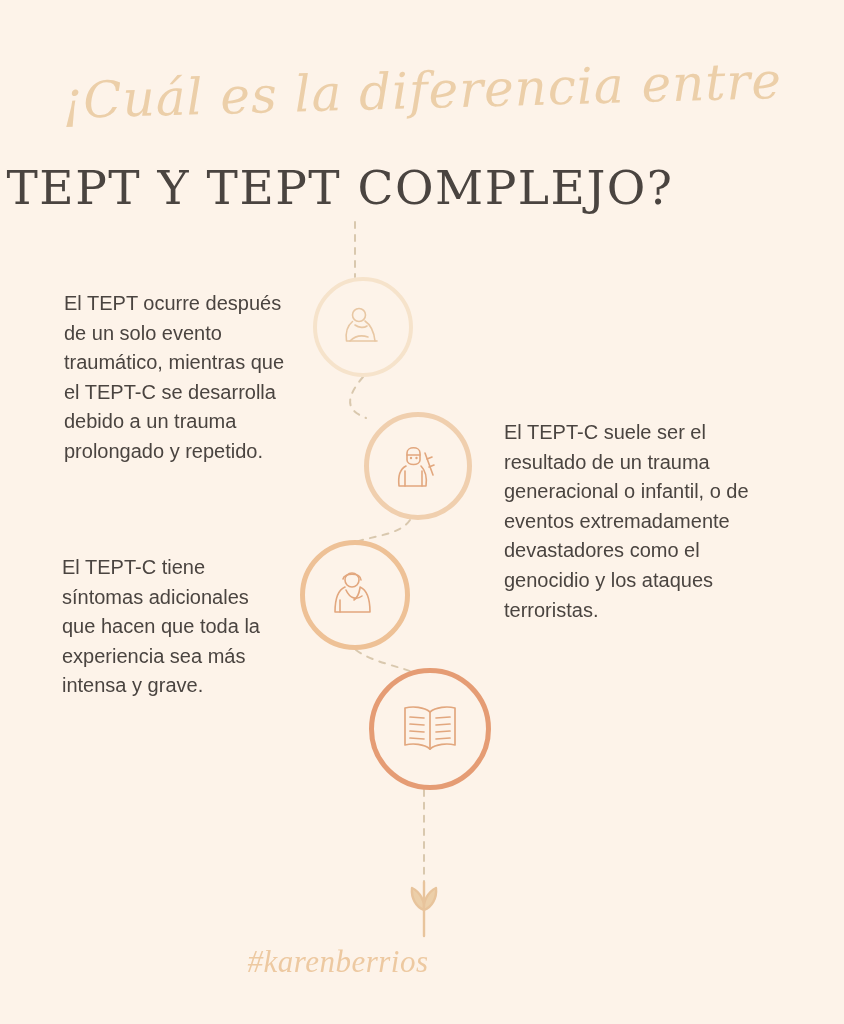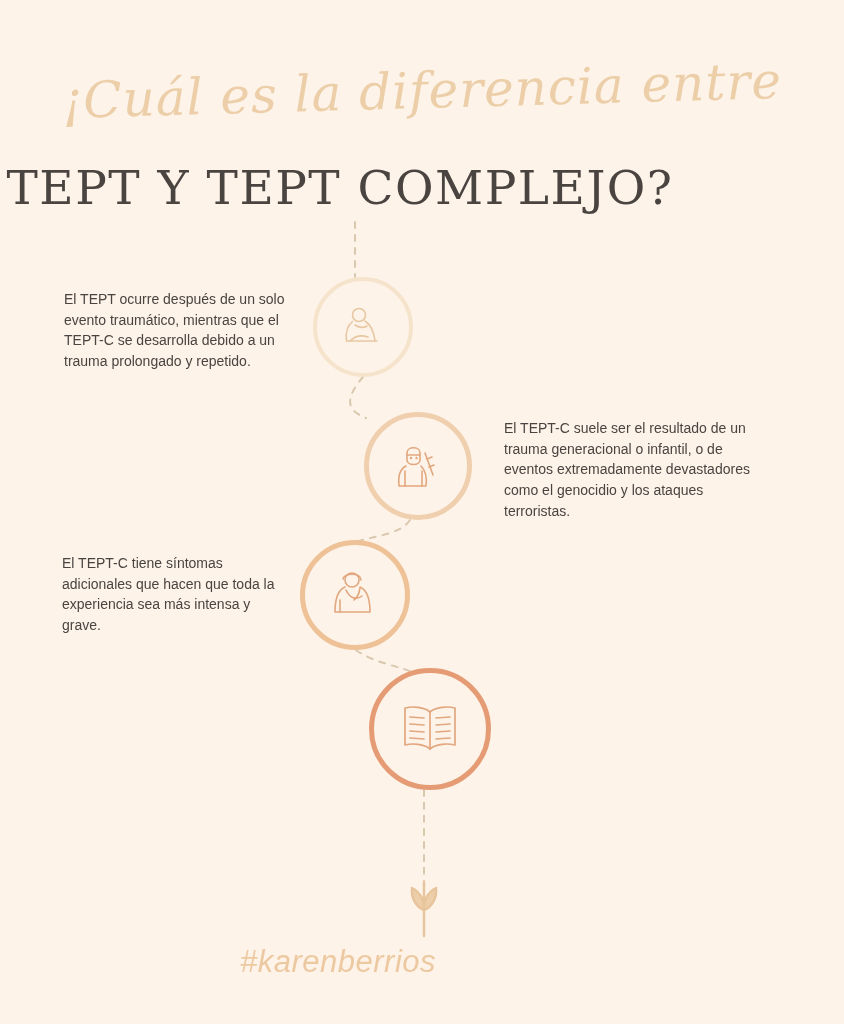--- a/index.html
+++ b/index.html
@@ -75,21 +75,21 @@
   .node-2 { width: 108px; height: 108px; left: 364px; top: 412px; border: 5px solid #f0cfae; }
   .node-3 { width: 110px; height: 110px; left: 300px; top: 540px; border: 5px solid #eec196; }
   .node-4 { width: 122px; height: 122px; left: 369px; top: 668px; border: 5px solid #e59c74; }
 
   .node svg { display: block; }
 
   
   .blurb {
     position: absolute;
     font-family: "Liberation Sans", sans-serif;
-    font-size: 14px;
+    font-size: 20px;
     line-height: 1.48;
     color: #4a4440;
   }
   .blurb-1 { left: 64px;  top: 289px; width: 232px; }
   .blurb-2 { left: 504px; top: 418px; width: 262px; }
   .blurb-3 { left: 62px;  top: 553px; width: 220px; }
   .blurb-4 { left: 504px; top: 668px; width: 258px; }
 
   
   .footer-mark {
@@ -98,21 +98,21 @@
     top: 876px;
     width: 60px;
     height: 62px;
   }
   .handle {
     position: absolute;
     top: 944px;
     left: 0;
     width: 676px;
     text-align: center;
-    font-family: Liberation Sans, sans-serif;
+    font-family: Liberation Serif, serif;
     font-style: italic;
     font-size: 31px;
     color: #edc9a1;
     letter-spacing: 0.5px;
   }
 </style>
 </head>
 <body>
 
 <div class="page">

